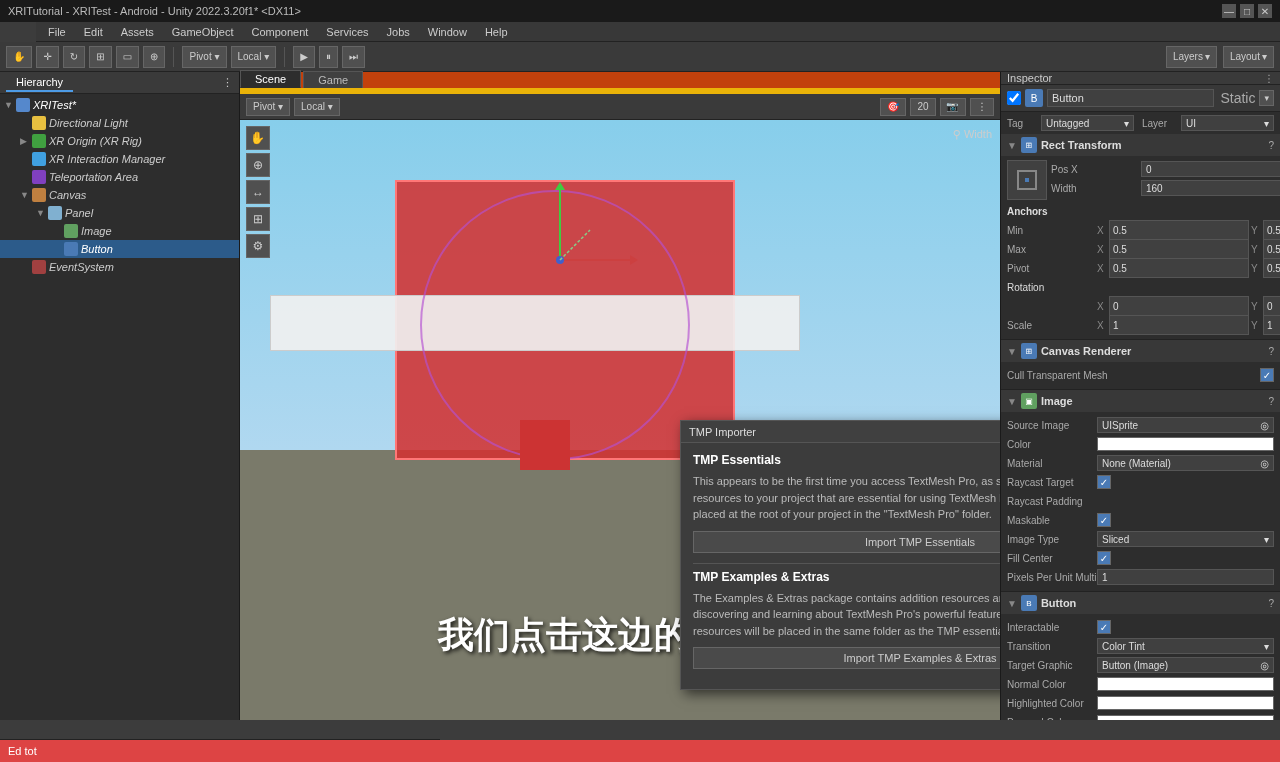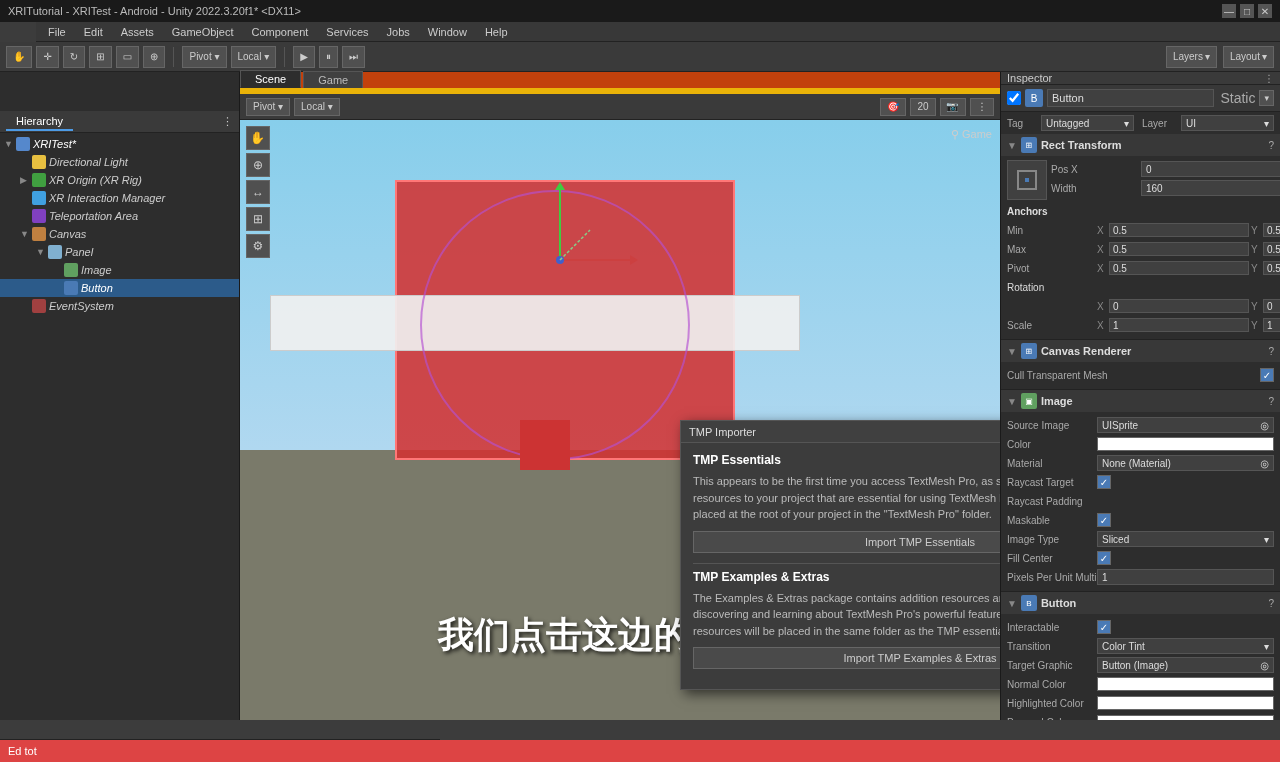--- a/index.html
+++ b/index.html
@@ -18,21 +18,21 @@
     .toolbar { height: 30px; background: #3a3a3a; display: flex; align-items: center; padding: 0 6px; gap: 4px; border-bottom: 1px solid #222; }
     .toolbar-btn { height: 22px; padding: 0 6px; background: #505050; border: 1px solid #666; color: #ccc; font-size: 10px; cursor: pointer; display: flex; align-items: center; gap: 2px; }
     .toolbar-separator { width: 1px; height: 20px; background: #555; margin: 0 4px; }
     .toolbar-right { margin-left: auto; display: flex; align-items: center; gap: 6px; }
 
     
     .main-layout { display: flex; height: calc(762px - 72px); }
 
     
     .hierarchy-panel { width: 240px; background: #2d2d2d; border-right: 1px solid #1a1a1a; display: flex; flex-direction: column; }
-    .panel-header { height: 22px; background: #3a3a3a; display: flex; align-items: center; padding: 0 6px; gap: 4px; border-bottom: 1px solid #222; font-size: 11px; color: #ccc; margin-top: 39px; }
+    .panel-header { height: 22px; background: #3a3a3a; display: flex; align-items: center; padding: 0 6px; gap: 4px; border-bottom: 1px solid #222; font-size: 11px; color: #ccc; }
     .panel-header-tabs { display: flex; }
     .panel-tab { padding: 2px 10px; font-size: 11px; color: #ccc; cursor: pointer; border-bottom: 2px solid transparent; }
     .panel-tab.active { color: #fff; border-bottom: 2px solid #4d9be6; }
     .panel-content { flex: 1; overflow: auto; padding: 2px 0; }
     .hierarchy-item { display: flex; align-items: center; padding: 1px 4px; cursor: pointer; height: 18px; }
     .hierarchy-item.selected { background: #2c5b8a; }
     .hi-arrow { width: 12px; display: inline-block; color: #888; font-size: 9px; }
     .hi-icon { width: 14px; height: 14px; display: inline-block; margin-right: 3px; border-radius: 2px; flex-shrink: 0; }
     .hi-label { font-size: 11px; color: #ccc; font-style: italic; }
     .hi-label.active { color: #fff; }
@@ -54,21 +54,21 @@
     .component-header { height: 22px; background: #383838; display: flex; align-items: center; padding: 0 6px; gap: 4px; cursor: pointer; }
     .component-icon { width: 16px; height: 16px; background: #4a7ab5; border-radius: 2px; display: flex; align-items: center; justify-content: center; flex-shrink: 0; }
     .component-name { font-size: 11px; color: #ddd; font-weight: bold; flex: 1; }
     .component-body { padding: 4px 6px; background: #2d2d2d; }
     .field-row { display: flex; align-items: center; height: 18px; margin-bottom: 1px; }
     .field-label { width: 90px; font-size: 10px; color: #aaa; flex-shrink: 0; }
     .field-input { flex: 1; height: 16px; background: #404040; border: 1px solid #555; color: #ddd; font-size: 10px; padding: 0 4px; }
     .xyz-group { display: flex; gap: 2px; flex: 1; }
     .xyz-item { display: flex; align-items: center; flex: 1; }
     .xyz-label { width: 12px; font-size: 10px; color: #888; }
-    .xyz-input { flex: 1; height: 14px; background: #404040; border: 1px solid #555; color: #ddd; font-size: 10px; padding: 0 3px; }
+    .xyz-input { flex: 1; height: 20px; background: #404040; border: 1px solid #555; color: #ddd; font-size: 10px; padding: 0 3px; }
 
     
     .tmp-overlay { position: absolute; left: 440px; top: 300px; width: 480px; background: #3c3c3c; border: 1px solid #555; box-shadow: 4px 4px 12px rgba(0,0,0,0.6); z-index: 100; }
     .tmp-header { height: 22px; background: #404040; display: flex; align-items: center; padding: 0 8px; border-bottom: 1px solid #555; justify-content: space-between; }
     .tmp-title { font-size: 11px; color: #ddd; }
     .tmp-body { padding: 10px 12px; }
     .tmp-section-title { font-size: 12px; color: #fff; font-weight: bold; margin-bottom: 6px; }
     .tmp-text { font-size: 11px; color: #bbb; line-height: 1.5; margin-bottom: 8px; }
     .tmp-btn { width: 100%; height: 22px; background: #4a4a4a; border: 1px solid #666; color: #ccc; font-size: 11px; cursor: pointer; text-align: center; display: flex; align-items: center; justify-content: center; margin-bottom: 10px; }
     .tmp-divider { height: 1px; background: #555; margin: 6px 0; }
@@ -253,21 +253,21 @@
           <polygon points="35,10 45,10 40,2" fill="#40cc40"></polygon>
 
           <line x1="40" y1="80" x2="110" y2="80" stroke="#cc4040" stroke-width="2"></line>
           <polygon points="110,75 110,85 118,80" fill="#cc4040"></polygon>
 
           <circle cx="40" cy="80" r="4" fill="#4060cc"></circle>
 
           <line x1="40" y1="80" x2="70" y2="50" stroke="#88cc88" stroke-width="1.5" stroke-dasharray="3,2"></line>
         </svg>
 
-        <div style="position:absolute;right:8px;top:8px;color:#ccc;font-size:11px;">⚲ Game</div>
+        <div style="position:absolute;right:8px;top:8px;color:#ccc;font-size:11px;">⚲ Width</div>
 
         <div style="position:absolute;left:6px;top:6px;display:flex;flex-direction:column;gap:3px;">
           <button style="width:24px;height:24px;background:#505050;border:1px solid #666;color:#ccc;font-size:12px;cursor:pointer;">✋</button>
           <button style="width:24px;height:24px;background:#505050;border:1px solid #666;color:#ccc;font-size:12px;cursor:pointer;">⊕</button>
           <button style="width:24px;height:24px;background:#505050;border:1px solid #666;color:#ccc;font-size:12px;cursor:pointer;">↔</button>
           <button style="width:24px;height:24px;background:#505050;border:1px solid #666;color:#ccc;font-size:12px;cursor:pointer;">⊞</button>
           <button style="width:24px;height:24px;background:#505050;border:1px solid #666;color:#ccc;font-size:12px;cursor:pointer;">⚙</button>
         </div>
 
         <div class="tmp-overlay">

